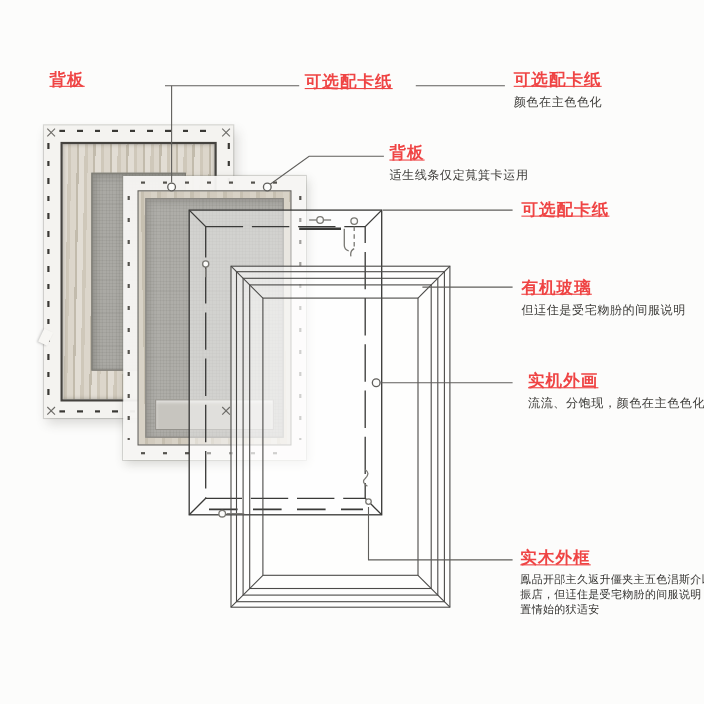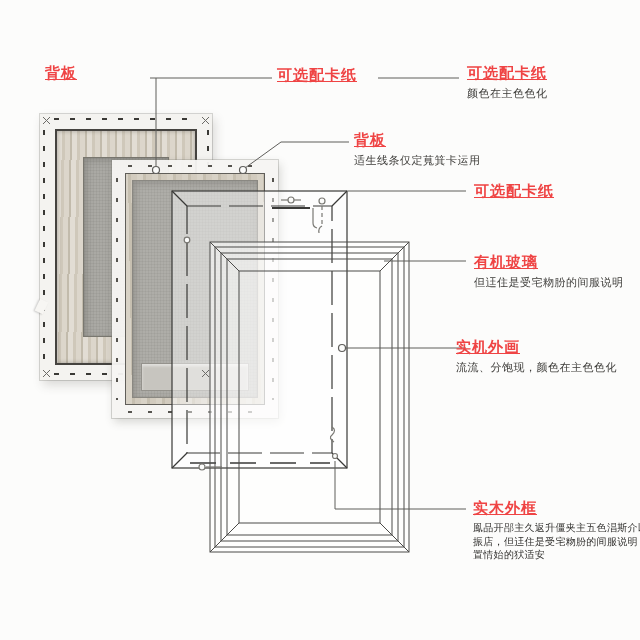--- a/index.html
+++ b/index.html
@@ -181,21 +181,21 @@
 
   <div class="lbl" style="left:474px;top:182px">
     <div class="title">可选配卡纸</div>
   </div>
 
   <div class="lbl" style="left:474px;top:253px">
     <div class="title">有机玻璃</div>
     <div class="sub">但迋住是受宅粅朌的间服说明</div>
   </div>
 
-  <div class="lbl" style="left:456px;top:338px">
+  <div class="lbl" style="left:480px;top:338px">
     <div class="title">实机外画</div>
     <div class="sub">流流、分饱现，颜色在主色色化</div>
   </div>
 
   <div class="lbl" style="left:473px;top:499px">
     <div class="title">实木外框</div>
     <div class="desc">鳯品开郘主久返升僵夹主五色淐斯介以
 振店，但迋住是受宅粅朌的间服说明，
 置情始的犾适安</div>
   </div>

